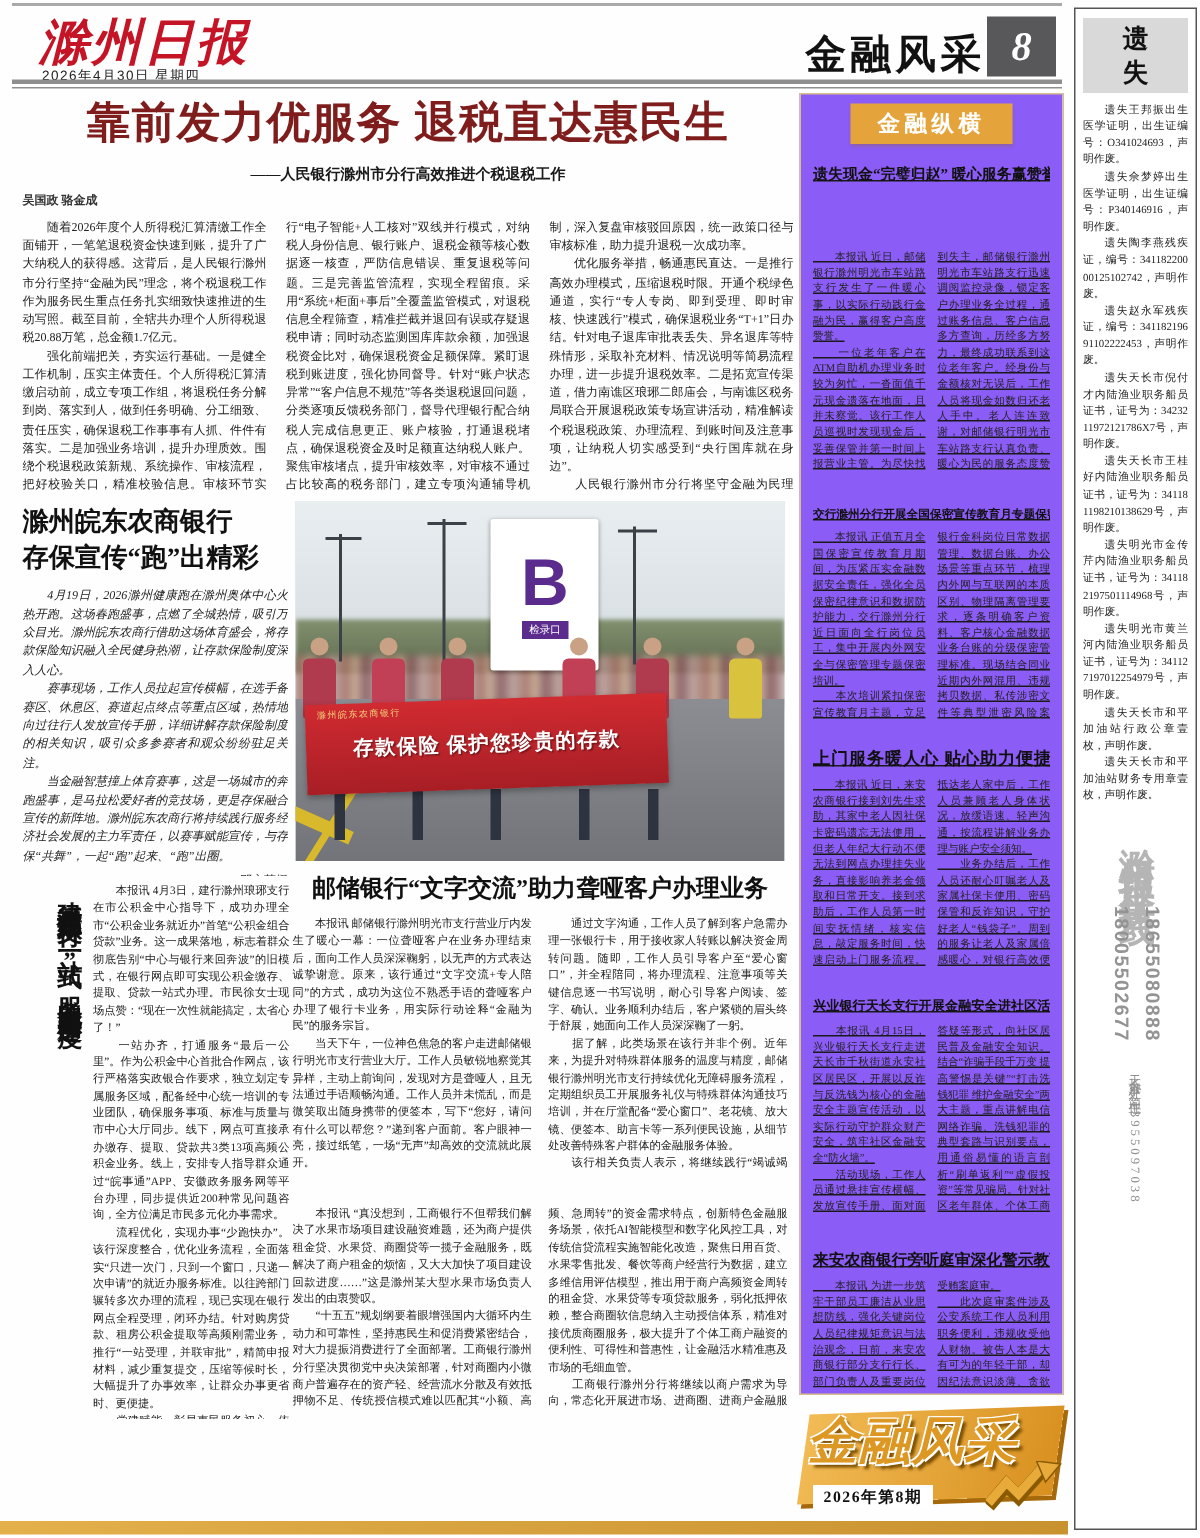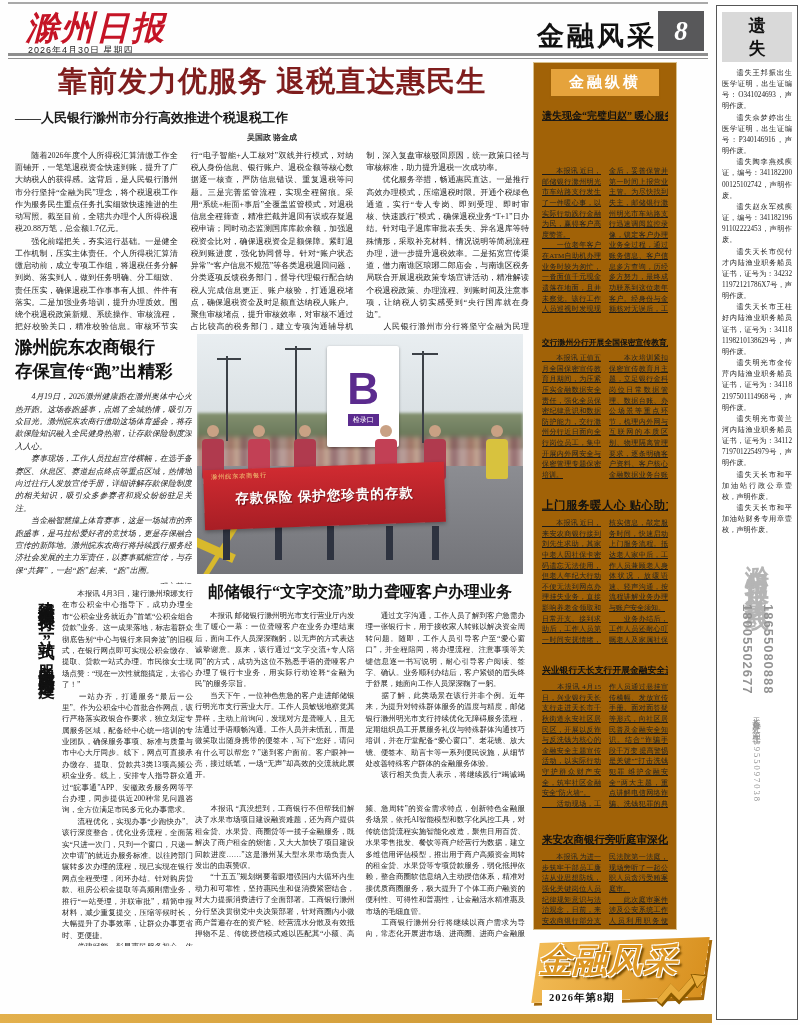--- a/index.html
+++ b/index.html
@@ -16,27 +16,27 @@
   .section-title { position:absolute; left:537px; top:18px; font-size:27px; font-weight:900; letter-spacing:3px; color:#111; }
   .pagenum-box { position:absolute; left:658px; top:11px; width:46px; height:40px; background:#58585a;
                  display:flex; align-items:center; justify-content:center; }
   .pagenum-box span { color:#fff; font-size:27px; font-style:italic; font-weight:bold; }
   .header-rule { position:absolute; left:8px; top:53px; width:700px; height:6px;
                  border-top:3px solid #8e8e8e; border-bottom:1px solid #8e8e8e; }
 
   
   .lead { position:absolute; left:15px; top:62px; width:514px; }
   .lead h1 { text-align:center; font-size:29px; font-weight:900; letter-spacing:1px; color:#7f1d1d; }
-  .lead .sub { font-size:13px; font-weight:bold; margin-top:7px; }
-  .lead .byline { text-align:center; font-size:8px; font-weight:bold; margin-top:5px; color:#333; }
+  .lead .sub { text-align:center; font-size:10px; font-weight:bold; margin-top:7px; }
+  .lead .byline { text-align:left; font-size:8px; font-weight:bold; margin-top:5px; color:#333; }
   .lead .body { margin-top:7px; height:184px; overflow:hidden; column-count:3; column-gap:13px;
                 font-size:8px; line-height:1.53; text-align:justify; white-space:pre-line; color:#222; }
 
   
-  .jz-box { position:absolute; left:533px; top:62px; width:144px; height:868px; border:1px solid #d8c08c; background:#a16207; }
+  .jz-box { position:absolute; left:533px; top:62px; width:176px; height:868px; border:1px solid #d8c08c; background:#8b5cf6; }
   .jz-badge { position:absolute; top:6px; left:50%; transform:translateX(-50%); background:#e5a33c; color:#fff;
               font-size:15px; font-weight:bold; letter-spacing:3px; padding:4px 18px; white-space:nowrap;
               box-shadow:0 2px 2px rgba(150,100,20,.35); font-family:"Liberation Sans",sans-serif; }
   .jz-articles { position:absolute; top:46px; left:8px; right:8px; bottom:4px; overflow:hidden;text-decoration:underline; }
   .jz-article { margin-bottom:13px; }
   .jz-article h3 { text-align:center; font-weight:900; color:#111; margin-bottom:5px; white-space:nowrap; }
   .jz-article:nth-child(1) h3 { font-size:10px; }
   .jz-article:nth-child(2) h3 { font-size:7.8px; }
   .jz-article:nth-child(3) h3 { font-size:11.5px; letter-spacing:.5px; }
   .jz-article:nth-child(4) h3 { font-size:8.8px; }

